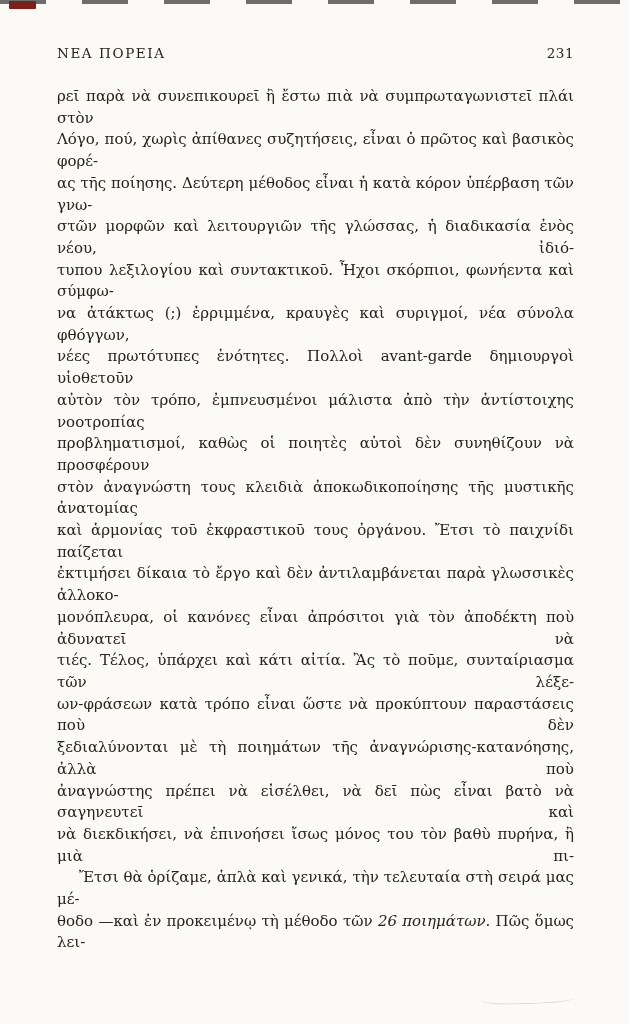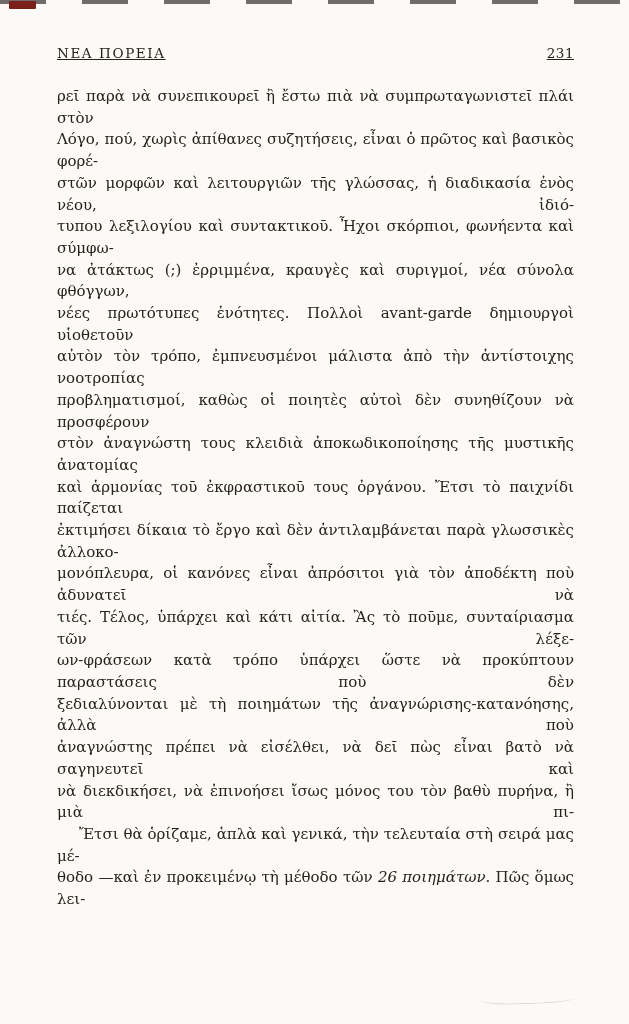--- a/index.html
+++ b/index.html
@@ -20,21 +20,20 @@
     opacity:.85;
   }
   .top-accent {
     position:absolute; top:1px; left:9px; width:27px; height:8px;
     border-radius:1px;
   }
   .header {
     position:absolute; top:45px; left:57px; width:517px;
     display:flex; justify-content:space-between; align-items:baseline;
     font-size:13.5px;
-    text-decoration:underline;
   }
   .running-title { letter-spacing:1.6px; }
   .page-number  { letter-spacing:.5px; }
   .text-block {
     position:absolute; top:86px; left:57px; width:517px;
     font-size:15px; line-height:21.7px;
     text-rendering:optimizeLegibility;
   }
   .line {
     text-align:justify;
@@ -60,32 +59,33 @@
   <div class="top-accent" style="background: rgb(122, 31, 25);"></div>
 
   <div class="header">
     <span class="running-title">ΝΕΑ ΠΟΡΕΙΑ</span>
     <span class="page-number">231</span>
   </div>
 
   <div class="text-block">
       <div class="line"><span>ρεῖ παρὰ νὰ συνεπικουρεῖ ἢ ἔστω πιὰ νὰ συμπρωταγωνιστεῖ πλάι στὸν</span></div>
       <div class="line"><span>Λόγο, πού, χωρὶς ἀπίθανες συζητήσεις, εἶναι ὁ πρῶτος καὶ βασικὸς φορέ-</span></div>
+      <div class="line"><span>ας τῆς ποίησης. Δεύτερη μέθοδος εἶναι ἡ κατὰ κόρον ὑπέρβαση τῶν γνω-</span></div>
       <div class="line"><span>στῶν μορφῶν καὶ λειτουργιῶν τῆς γλώσσας, ἡ διαδικασία ἑνὸς νέου, ἰδιό-</span></div>
       <div class="line"><span>τυπου λεξιλογίου καὶ συντακτικοῦ. Ἦχοι σκόρπιοι, φωνήεντα καὶ σύμφω-</span></div>
       <div class="line"><span>να ἀτάκτως (;) ἐρριμμένα, κραυγὲς καὶ συριγμοί, νέα σύνολα φθόγγων,</span></div>
       <div class="line"><span>νέες πρωτότυπες ἑνότητες. Πολλοὶ avant-garde δημιουργοὶ υἱοθετοῦν</span></div>
       <div class="line"><span>αὐτὸν τὸν τρόπο, ἐμπνευσμένοι μάλιστα ἀπὸ τὴν ἀντίστοιχης νοοτροπίας</span></div>
       <div class="line"><span>προβληματισμοί, καθὼς οἱ ποιητὲς αὐτοὶ δὲν συνηθίζουν νὰ προσφέρουν</span></div>
       <div class="line"><span>στὸν ἀναγνώστη τους κλειδιὰ ἀποκωδικοποίησης τῆς μυστικῆς ἀνατομίας</span></div>
       <div class="line"><span>καὶ ἁρμονίας τοῦ ἐκφραστικοῦ τους ὀργάνου. Ἔτσι τὸ παιχνίδι παίζεται</span></div>
       <div class="line"><span>ἐκτιμήσει δίκαια τὸ ἔργο καὶ δὲν ἀντιλαμβάνεται παρὰ γλωσσικὲς ἀλλοκο-</span></div>
       <div class="line"><span>μονόπλευρα, οἱ κανόνες εἶναι ἀπρόσιτοι γιὰ τὸν ἀποδέκτη ποὺ ἀδυνατεῖ νὰ</span></div>
       <div class="line"><span>τιές. Τέλος, ὑπάρχει καὶ κάτι αἰτία. Ἂς τὸ ποῦμε, συνταίριασμα τῶν λέξε-</span></div>
-      <div class="line"><span>ων-φράσεων κατὰ τρόπο ὑπάρχει ὥστε νὰ προκύπτουν παραστάσεις ποὺ δὲν</span></div>
+      <div class="line"><span>ων-φράσεων κατὰ τρόπο εἶναι ὥστε νὰ προκύπτουν παραστάσεις ποὺ δὲν</span></div>
       <div class="line"><span>ξεδιαλύνονται μὲ τὴ ποιημάτων τῆς ἀναγνώρισης-κατανόησης, ἀλλὰ ποὺ</span></div>
       <div class="line"><span>ἀναγνώστης πρέπει νὰ εἰσέλθει, νὰ δεῖ πὼς εἶναι βατὸ νὰ σαγηνευτεῖ καὶ</span></div>
       <div class="line"><span>νὰ διεκδικήσει, νὰ ἐπινοήσει ἴσως μόνος του τὸν βαθὺ πυρήνα, ἢ μιὰ πι-</span></div>
       <div class="line indent"><span>Ἔτσι θὰ ὁρίζαμε, ἁπλὰ καὶ γενικά, τὴν τελευταία στὴ σειρά μας μέ-</span></div>
       <div class="line"><span>θοδο —καὶ ἐν προκειμένῳ τὴ μέθοδο τῶν </span><span class="it">26 ποιημάτων</span><span>. Πῶς ὅμως λει-</span></div>
     </div>
 
   <div class="bottom-smudge"></div>
 </div>
 

